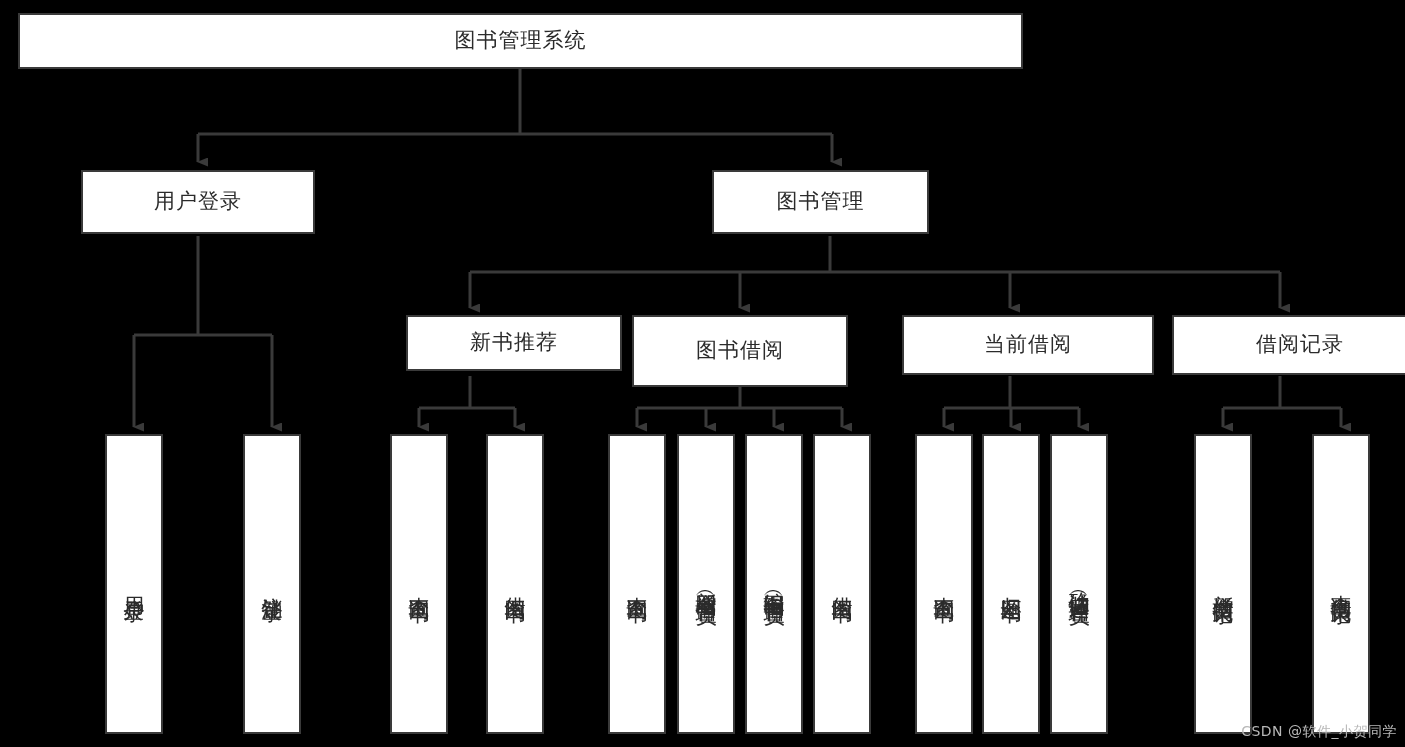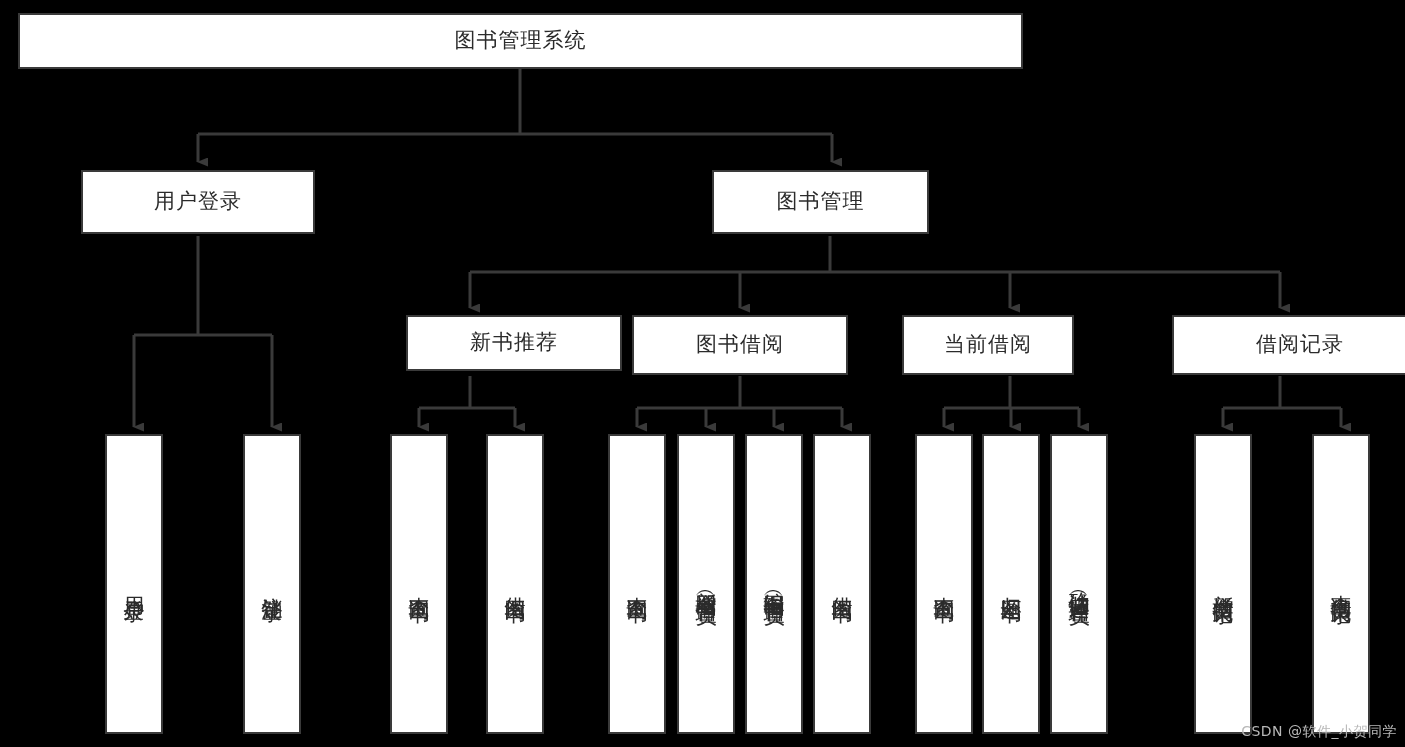--- a/index.html
+++ b/index.html
@@ -130,24 +130,24 @@
   <div class="node horizontal" style="left:81px; top:170px; width:234px; height:64px;">
     <span class="label">用户登录</span>
   </div>
   <div class="node horizontal" style="left:712px; top:170px; width:217px; height:64px;">
     <span class="label">图书管理</span>
   </div>
 
   <div class="node horizontal" style="left:362px; top:315px; width:216px; height:56px;margin-left:44px;">
     <span class="label">新书推荐</span>
   </div>
-  <div class="node horizontal" style="left:632px; top:315px; width:216px; height:60px;">
+  <div class="node horizontal" style="left:632px; top:315px; width:216px; height:72px;">
     <span class="label">图书借阅</span>
   </div>
-  <div class="node horizontal" style="left:902px; top:315px; width:172px; height:60px;">
+  <div class="node horizontal" style="left:902px; top:315px; width:252px; height:60px;">
     <span class="label">当前借阅</span>
   </div>
   <div class="node horizontal" style="left:1172px; top:315px; width:256px; height:60px;">
     <span class="label">借阅记录</span>
   </div>
 
   <div class="node vertical" style="left:105px; top:434px; width:58px; height:300px;">
     <span class="label">用户登录</span>
   </div>
   <div class="node vertical" style="left:243px; top:434px; width:58px; height:300px;">

